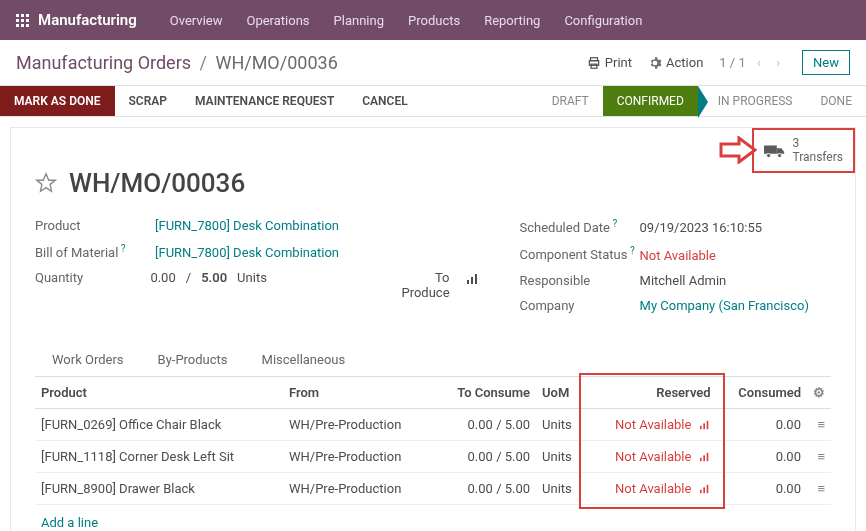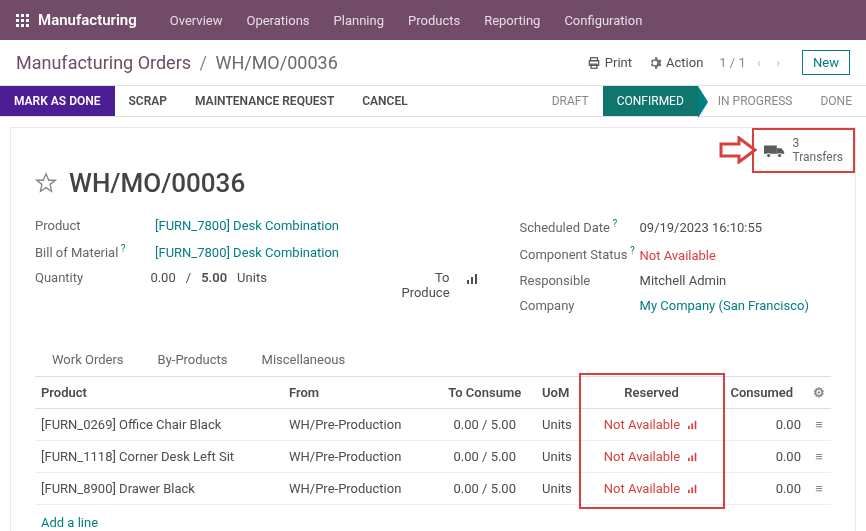--- a/index.html
+++ b/index.html
@@ -14,25 +14,25 @@
 .breadcrumb { font-size: 18px; color: #714b67; }
 .breadcrumb .sep { color: #888; margin: 0 4px; }
 .breadcrumb .current { color: #6b6b6b; }
 .subbar-right { margin-left: auto; display: flex; align-items: center; gap: 16px; }
 .iconbtn { display: flex; align-items: flex-start; gap: 4px; cursor: pointer; color: #4c4c4c; }
 .pager { color: #888; }
 .pager .arrows { margin-left: 8px; color: #bbb; letter-spacing: 6px; }
 .newbtn { border: 1px solid #017e84; color: #017e84; padding: 4px 10px; cursor: pointer; font-size: 13px; }
 
 .actionbar { display: flex; align-items: center; border-bottom: 1px solid #e0e0e0; }
-.btn-primary { background: #4c1d95; color: #fff; padding: 8px 14px; font-size: 12px; font-weight: 600; cursor: pointer; }
+.btn-primary { background: #7f1d1d; color: #fff; padding: 8px 14px; font-size: 12px; font-weight: 600; cursor: pointer; }
 .btn-text { padding: 8px 14px; color: #4c4c4c; font-size: 12px; font-weight: 600; cursor: pointer; }
 .statusbar { margin-left: auto; display: flex; align-items: stretch; text-align: center; }
 .status { padding: 8px 14px; color: #888; font-size: 12px; position: relative; }
-.status.active { background: #0f766e; color: #fff; }
+.status.active { background: #4d7c0f; color: #fff; }
 .status.active::after { content: ""; position: absolute; right: -10px; top: 0; border-top: 16px solid transparent; border-bottom: 16px solid transparent; border-left: 10px solid #017e84; }
 
 .panel { border: 1px solid #e8e8e8; margin: 10px; padding: 0 24px 20px 24px; position: relative; }
 .transfers-box { position: absolute; right: 0; top: 0; border: 2px solid #d84040; padding: 6px 10px; display: flex; align-items: center; gap: 6px; }
 .truck-icon { width: 22px; height: 16px; }
 .transfers-text { font-size: 12px; color: #666; line-height: 1.2; }
 .arrow-annot { position: absolute; right: 96px; top: 8px; }
 
 .title-row { display: flex; align-items: center; gap: 12px; margin-top: 40px; }
 .star { width: 22px; height: 22px; }
@@ -48,21 +48,21 @@
 .help { color: #017e84; font-size: 10px; vertical-align: super; }
 .qty-line { display: flex; align-items: baseline; gap: 10px; }
 .toproduce { margin-left: 120px; color: #4c4c4c; text-align: right; }
 
 .tabs { display: flex; border-bottom: 1px solid #ddd; margin-top: 20px; }
 .tab { padding: 8px 16px; color: #666; cursor: pointer; border: 1px solid transparent; }
 .tab.active { border: 1px solid #ddd; border-bottom: 1px solid #fff; margin-bottom: -1px; background: #fff; }
 
 .grid { width: 100%; border-collapse: collapse; margin-top: 0; }
 .grid th { text-align: left; padding: 8px 6px; font-weight: 600; font-size: 13px; color: #4c4c4c; border-bottom: 1px solid #ddd; }
-.grid th.right, .grid td.right { text-align: center; }
+.grid th.right, .grid td.right { text-align: right; }
 .grid td { padding: 8px 6px; font-size: 13px; border-bottom: 1px solid #eee; }
 .grid .na { color: #d84040; }
 .grid .chart-icon { color: #d84040; margin-left: 4px; }
 .grid .consumed { text-align: right; }
 .reserved-col { position: relative; }
 .addline { color: #017e84; padding: 10px 6px; cursor: pointer; font-size: 13px; }
 .menu-icon { color: #888; }
 .sliders-icon { color: #888; cursor: pointer; }
 svg { display: inline-block; vertical-align: middle; }
 </style>

